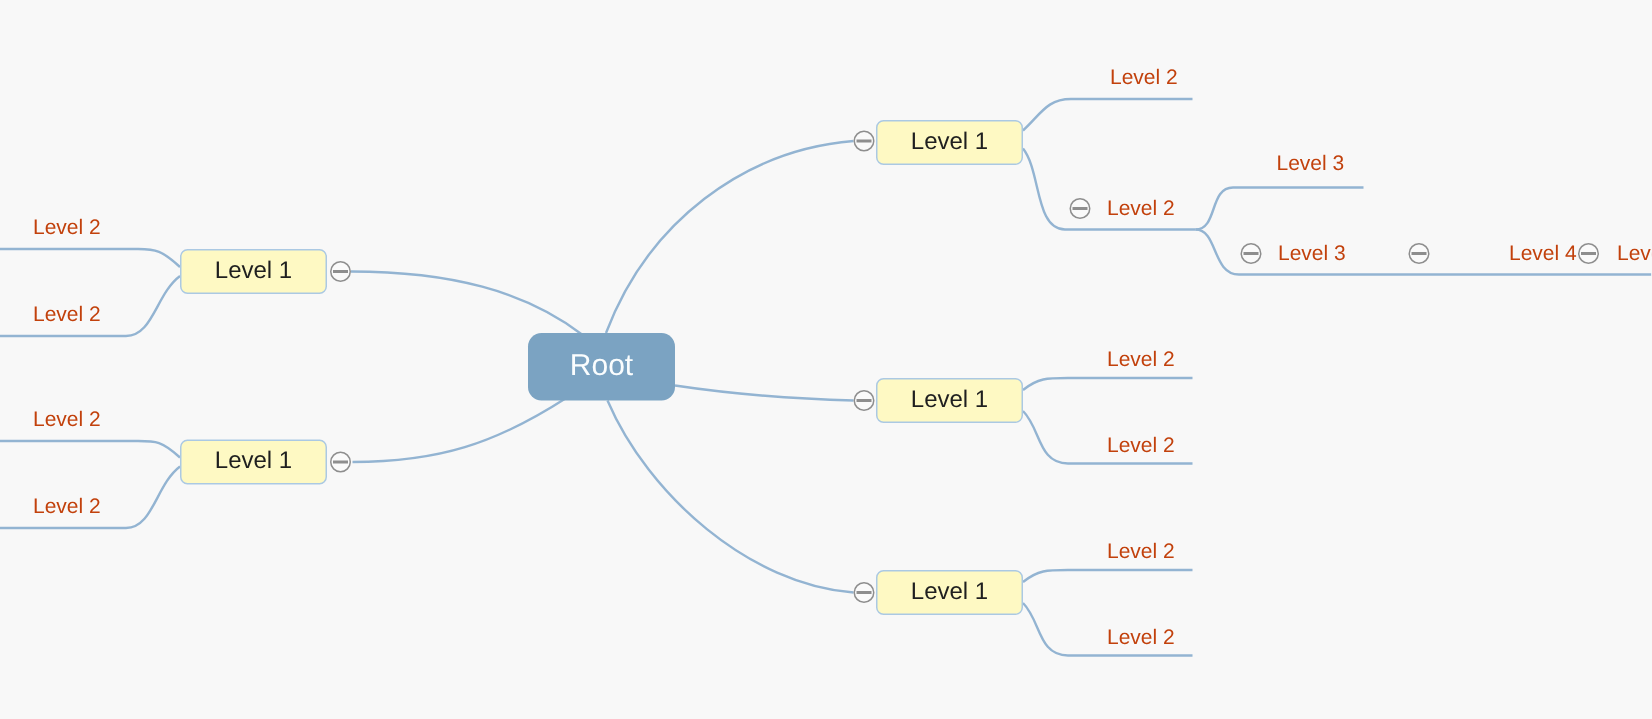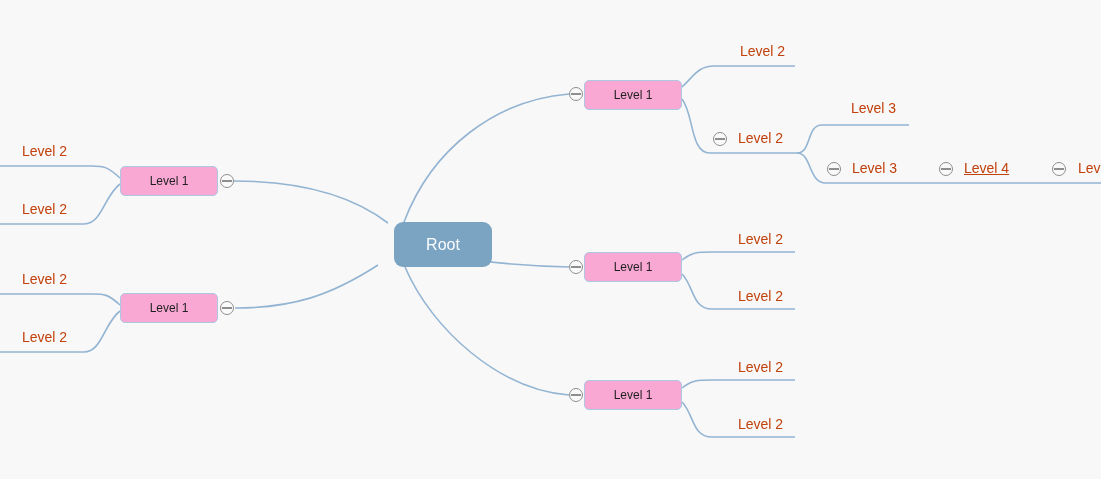--- a/index.html
+++ b/index.html
@@ -25,35 +25,34 @@
     stroke: #93b4d2;
     stroke-width: 1.6;
   }
   .root-node {
     position: absolute;
     left: 352px; top: 222px;
     width: 98px; height: 45px;
     background: #7ba3c2;
     border-radius: 9px;
     color: #fafdfe;
-    font-size: 16px;
+    font-size: 20px;
     display: flex;
     align-items: center;
     justify-content: center;
     cursor: pointer;
-    margin-left: 42px;
   }
   .l1-node {
     position: absolute;
     width: 98px; height: 30px;
-    background: #f9a8d4;
+    background: #fef9c3;
     border: 1px solid #abc9e3;
     border-radius: 5px;
     color: #1f1f1f;
-    font-size: 12px;
+    font-size: 16px;
     display: flex;
     align-items: center;
     justify-content: center;
     cursor: pointer;
   }
   .leaf-label {
     position: absolute;
     color: #c2410c;
     font-size: 14px;
     line-height: 15px;
@@ -124,21 +123,21 @@
   <div class="collapse-icon" style="left:220px; top:301px;"></div>
 
   <span class="leaf-label" style="left:740px; top:44px;">Level 2</span>
   <span class="leaf-label" style="left:738px; top:131px;">Level 2</span>
   <div class="collapse-icon" style="left:713px; top:132px;"></div>
 
   <span class="leaf-label" style="left:851px; top:101px;">Level 3</span>
   <span class="leaf-label" style="left:852px; top:161px;">Level 3</span>
   <div class="collapse-icon" style="left:827px; top:162px;"></div>
 
-  <span class="leaf-label" style="left:964px; top:161px;text-decoration:underline;">Level 4</span>
+  <span class="leaf-label" style="left:1006px; top:161px;">Level 4</span>
   <div class="collapse-icon" style="left:939px; top:162px;"></div>
 
   <span class="leaf-label" style="left:1078px; top:161px;">Level 5</span>
   <div class="collapse-icon" style="left:1052px; top:162px;"></div>
 
   <span class="leaf-label" style="left:738px; top:232px;">Level 2</span>
   <span class="leaf-label" style="left:738px; top:289px;">Level 2</span>
 
   <span class="leaf-label" style="left:738px; top:360px;">Level 2</span>
   <span class="leaf-label" style="left:738px; top:417px;">Level 2</span>

